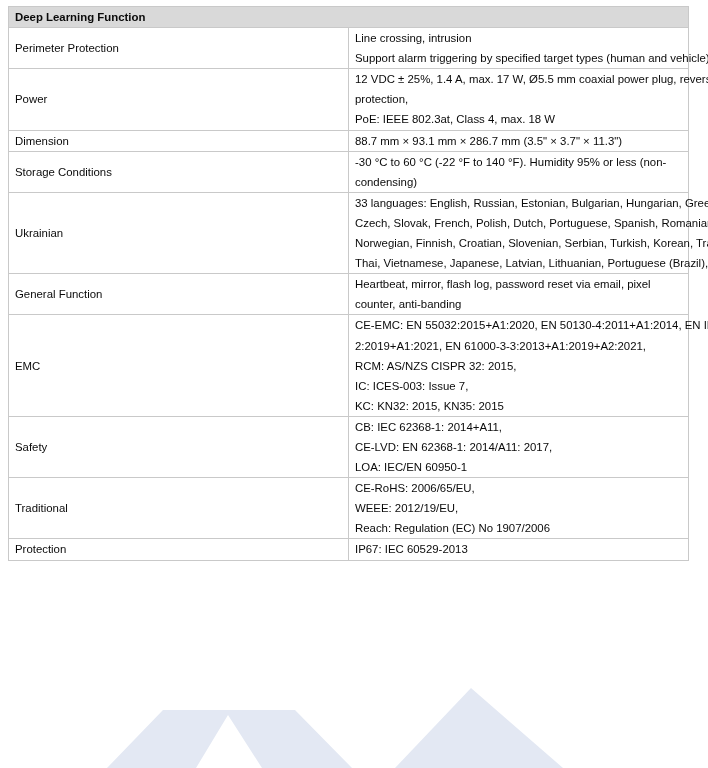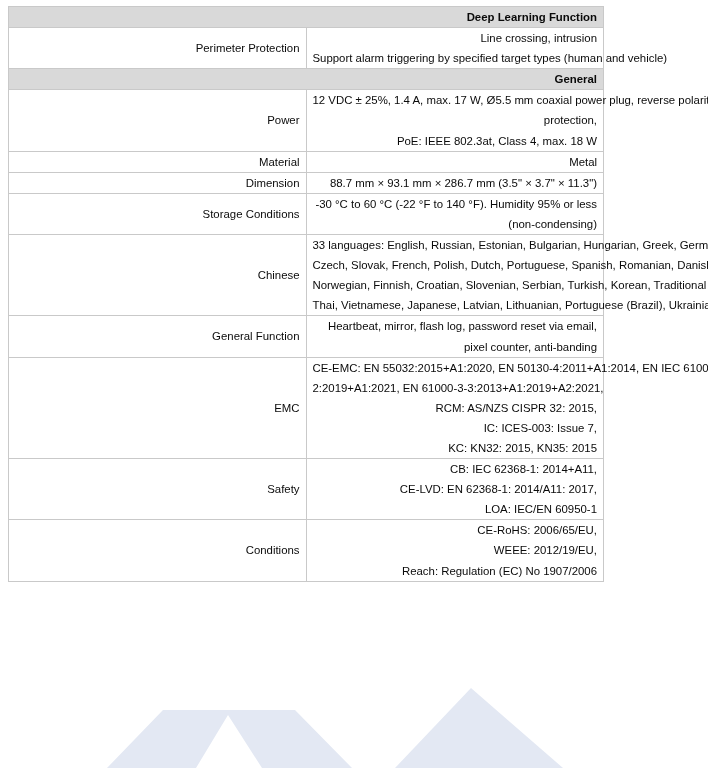--- a/index.html
+++ b/index.html
@@ -7,22 +7,22 @@
     --section-bg:#d9d9d9;
     --text:#0a0a0a;
     --wm:#e3e8f3;
   }
   *{margin:0;padding:0;box-sizing:border-box;}
   html,body{width:708px;height:768px;background:#ffffff;overflow:hidden;}
   body{font-family:"Liberation Sans", sans-serif;color:var(--text);position:relative;}
   .page{position:absolute;inset:0;}
   .watermark{position:absolute;left:0;top:0;width:708px;height:768px;z-index:0;}
   table.spec{
-    position:absolute;left:8px;top:6px;width:596px;
-    border-collapse:collapse;table-layout:fixed;z-index:1;text-align:right;
+    position:absolute;left:8px;top:6px;width:681px;
+    border-collapse:collapse;table-layout:fixed;z-index:1;
   }
   td{
     border:1px solid var(--border);
     padding:0 6px;
     font-size:11.4px;
     line-height:20.1px;
     vertical-align:middle;
     color:var(--text);
     background:transparent;
   }
@@ -50,45 +50,38 @@
         <tr class="section-row">
           <td colspan="2">Deep Learning Function</td>
         </tr>
         <tr>
           <td class="label-cell">Perimeter Protection</td>
           <td class="value-cell">
             <div class="line">Line crossing, intrusion</div>
             <div class="line">Support alarm triggering by specified target types (human and vehicle)</div>
           </td>
         </tr>
-        <tr class="section-row">
-          <td colspan="2">General</td>
-        </tr>
         <tr>
           <td class="label-cell">Power</td>
           <td class="value-cell">
             <div class="line">12 VDC ± 25%, 1.4 A, max. 17 W, Ø5.5 mm coaxial power plug, reverse polarity</div>
             <div class="line">protection,</div>
             <div class="line">PoE: IEEE 802.3at, Class 4, max. 18 W</div>
           </td>
-        </tr>
-        <tr>
-          <td class="label-cell">Material</td>
-          <td class="value-cell">Metal</td>
         </tr>
         <tr>
           <td class="label-cell">Dimension</td>
           <td class="value-cell">88.7 mm × 93.1 mm × 286.7 mm (3.5" × 3.7" × 11.3")</td>
         </tr>
         <tr>
           <td class="label-cell">Storage Conditions</td>
           <td class="value-cell">-30 °C to 60 °C (-22 °F to 140 °F). Humidity 95% or less (non-condensing)</td>
         </tr>
         <tr>
-          <td class="label-cell">Chinese</td>
+          <td class="label-cell">Ukrainian</td>
           <td class="value-cell">
             <div class="line">33 languages: English, Russian, Estonian, Bulgarian, Hungarian, Greek, German, Italian,</div>
             <div class="line">Czech, Slovak, French, Polish, Dutch, Portuguese, Spanish, Romanian, Danish, Swedish,</div>
             <div class="line">Norwegian, Finnish, Croatian, Slovenian, Serbian, Turkish, Korean, Traditional Chinese,</div>
             <div class="line">Thai, Vietnamese, Japanese, Latvian, Lithuanian, Portuguese (Brazil), Ukrainian</div>
           </td>
         </tr>
         <tr>
           <td class="label-cell">General Function</td>
           <td class="value-cell">Heartbeat, mirror, flash log, password reset via email, pixel counter, anti-banding</td>
@@ -105,23 +98,27 @@
         </tr>
         <tr>
           <td class="label-cell">Safety</td>
           <td class="value-cell">
             <div class="line">CB: IEC 62368-1: 2014+A11,</div>
             <div class="line">CE-LVD: EN 62368-1: 2014/A11: 2017,</div>
             <div class="line">LOA: IEC/EN 60950-1</div>
           </td>
         </tr>
         <tr>
-          <td class="label-cell">Conditions</td>
+          <td class="label-cell">Traditional</td>
           <td class="value-cell">
             <div class="line">CE-RoHS: 2006/65/EU,</div>
             <div class="line">WEEE: 2012/19/EU,</div>
             <div class="line">Reach: Regulation (EC) No 1907/2006</div>
           </td>
+        </tr>
+        <tr>
+          <td class="label-cell">Protection</td>
+          <td class="value-cell">IP67: IEC 60529-2013</td>
         </tr>
       </tbody>
   </table>
 
 </div>
 
 </body></html>

